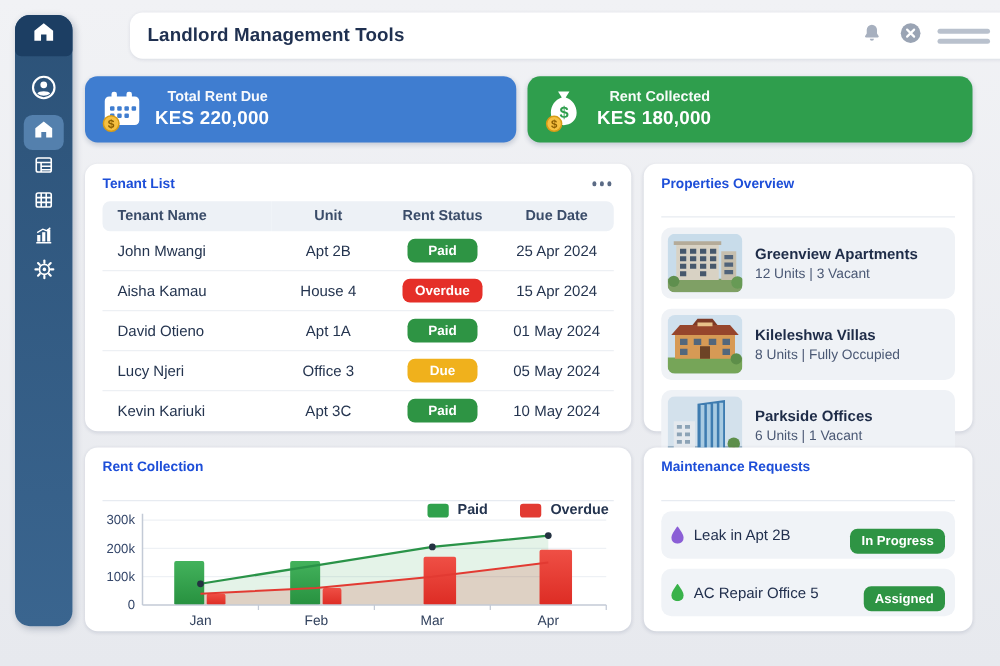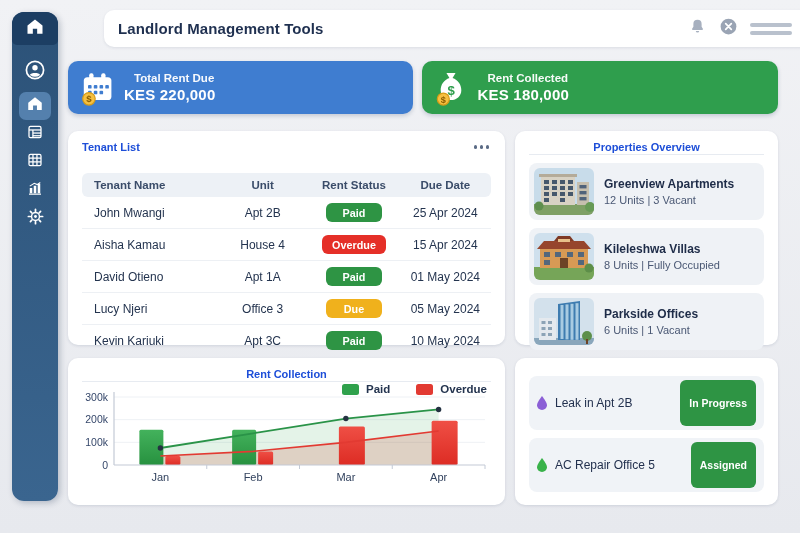--- a/index.html
+++ b/index.html
@@ -36,32 +36,32 @@
   .card.c1 { flex:163 1 0; } .card.c2 { flex:169 1 0; } .card.c3 { flex:158 1 0; } .card.c4 { flex:200 1 0; }
   .card-icon { width:36px; height:36px; flex:none; }
   .card-label { font-size:11.5px; font-weight:700; opacity:.96; margin-bottom:2px; white-space:nowrap;margin-left:10px; }
   .card-value { font-size:15px; font-weight:800; letter-spacing:.2px; white-space:nowrap; }
 
   
   .panel { position:absolute; background:#fff; border-radius:10px;
            box-shadow:0 1px 3px rgba(25,45,85,.12); padding:10px 14px; }
   .panel-title { font-size:11px; font-weight:700; color:#1d4ed8; }
   .title-row { display:flex; align-items:center; }
-  .ruled { border-bottom:1px solid #e7ebf1; padding-bottom:1px;text-align:center; }
+  .ruled { border-bottom:1px solid #e7ebf1; padding-bottom:20px; }
 
   #tenant-panel { left:68px; top:131px; width:437px; height:214px; }
   #properties-panel { left:515px; top:131px; width:263px; height:214px; }
   #chart-panel { left:68px; top:358px; width:437px; height:147px; }
   #maintenance-panel { left:515px; top:358px; width:263px; height:147px; }
 
   .dots { margin-left:auto; display:flex; gap:2.5px; cursor:pointer; padding:4px 2px; }
   .dots i { width:3.5px; height:3.5px; border-radius:50%; background:#5b6b85; }
 
   
-  table { width:100%; border-collapse:collapse; margin-top:20px; table-layout:fixed; }
+  table { width:100%; border-collapse:collapse; margin-top:8px; table-layout:fixed; }
   th { background:#edf1f6; font-size:11.5px; font-weight:700; color:#3a4c69; padding:6px 4px; }
   th:first-child { border-radius:6px 0 0 6px; text-align:left; padding-left:12px; width:33%; }
   th:last-child  { border-radius:0 6px 6px 0; }
   td { font-size:12px; color:#24344f; padding:6px 4px; border-bottom:1px solid #edf0f4;
        text-align:center; }
   tr:last-child td { border-bottom:none; }
   td:first-child { text-align:left; padding-left:12px; }
   .badge { display:inline-block; min-width:56px; text-align:center; padding:3.5px 10px;
            border-radius:6px; color:#fff; font-weight:700; font-size:10.8px; }
 
@@ -77,22 +77,22 @@
   .legend { position:absolute; right:4px; top:-2px; display:flex; gap:26px; z-index:2; }
   .legend-item { display:flex; align-items:center; gap:7px; font-size:11.5px; font-weight:700;
                  color:#24344f; cursor:pointer; }
   .lg-swatch { width:17px; height:11px; border-radius:2.5px; display:inline-block; }
   #rent-chart text { font-family:"Liberation Sans", sans-serif; }
 
   
   .mx-item { display:flex; align-items:center; gap:8px; background:#f0f3f7; border-radius:8px;
              padding:4px 8px; margin-top:8px; }
   .mx-label { font-size:12px; color:#22304e; }
-  .mx-badge { margin-left:auto; padding:17px 9px; border-radius:6px; color:#fff; font-weight:700;
-              font-size:10.5px; white-space:nowrap; }
+  .mx-badge { margin-left:auto; padding:4px 9px; border-radius:6px; color:#fff; font-weight:700;
+              font-size:10.5px; white-space:nowrap;margin-top:10px; }
 </style>
 </head>
 <body>
 
 <div class="page">
 
   <aside class="sidebar">
     <div class="logo">
       <span>
         <svg width="20" height="20" viewBox="0 0 24 24">
@@ -447,20 +447,21 @@
           <text x="171.125" y="96" text-anchor="middle" font-size="11" fill="#32425e">Feb</text>
           <line x1="310.25" y1="80" x2="310.25" y2="84" stroke="#c3cad6"></line>
           <text x="263.875" y="96" text-anchor="middle" font-size="11" fill="#32425e">Mar</text>
           <line x1="403" y1="80" x2="403" y2="84" stroke="#c3cad6"></line>
           <text x="356.625" y="96" text-anchor="middle" font-size="11" fill="#32425e">Apr</text>
         </svg>
     </div>
   </section>
 
   <section class="panel" id="maintenance-panel">
+    <div class="panel-title ruled">Maintenance Requests</div>
 
     <div class="mx-item">
       <svg width="10" height="14" viewBox="0 0 10 14" style="fill: rgb(139, 95, 214);">
           <path d="M5 0C5 0 0 6.3 0 9.2a5 4.8 0 0 0 10 0C10 6.3 5 0 5 0Z"></path>
         </svg>
       <span class="mx-label">Leak in Apt 2B</span>
       <span class="mx-badge" style="background-color: rgb(46, 148, 68);">In Progress</span>
     </div>
 
 

